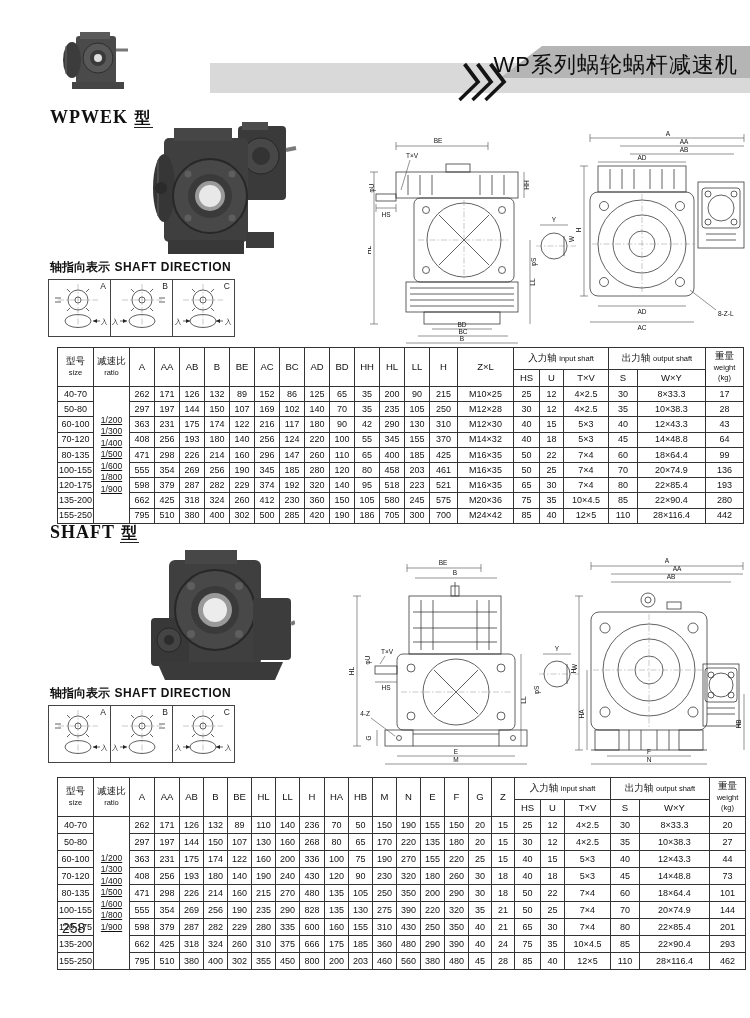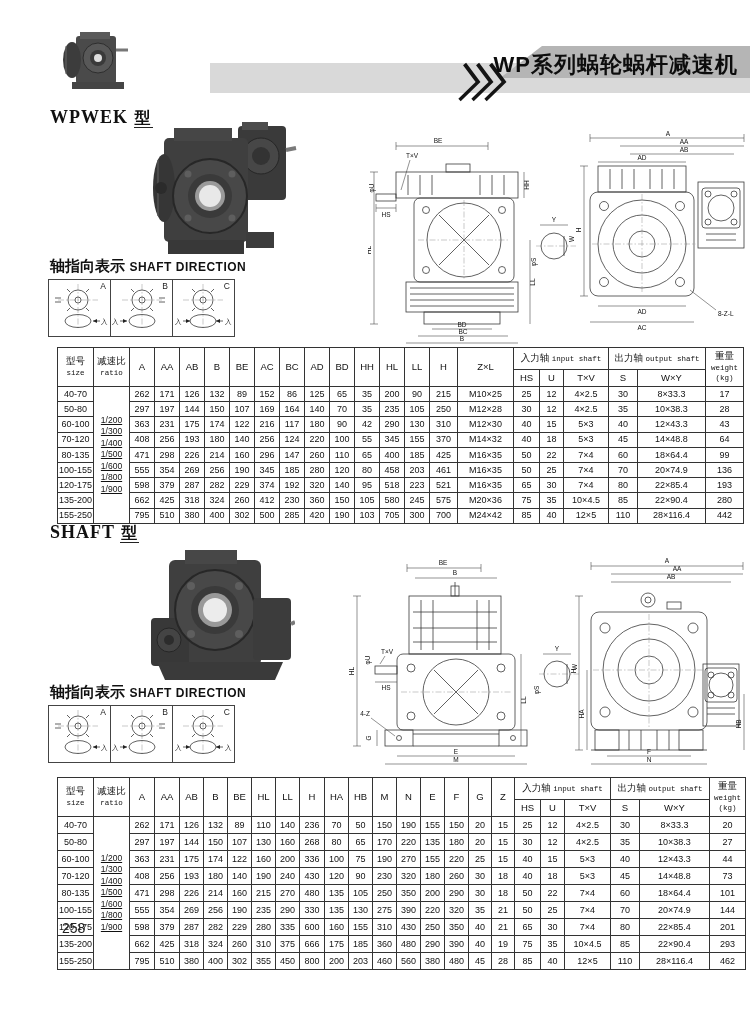--- a/index.html
+++ b/index.html
@@ -3,39 +3,39 @@
 <meta charset="utf-8">
 <style>
   html,body{margin:0;padding:0;background:#e9e9e9;}
   #page{position:relative;width:750px;height:1018px;margin:0 auto;background:#ffffff;
         font-family:"Liberation Sans",sans-serif;color:#111;overflow:hidden;}
   .abs{position:absolute;}
   
   .banner-bar{left:210px;top:63px;width:540px;height:30px;background:#d9d9d9;}
   .banner-dark{left:500px;top:46px;width:250px;height:32px;background:#b5b5b5;
                clip-path:polygon(42px 0,100% 0,100% 100%,0 100%);}
-  .banner-title{right:12px;top:50px;font-size:22px;font-weight:bold;letter-spacing:1px;color:#0d0d0d;}
+  .banner-title{right:12px;top:50px;font-size:22px;font-weight:normal;letter-spacing:1px;color:#0d0d0d;}
   
   .model-heading{font-family:"Liberation Serif",serif;font-weight:bold;font-size:18px;letter-spacing:1px;}
   .model-heading .suffix{font-size:16px;border-bottom:1.5px solid #222;padding:0 1px 1px 1px;}
-  .sd-heading .zh{font-weight:bold;font-size:15px;}
+  .sd-heading .zh{font-weight:bold;font-size:12px;}
   .sd-heading .en{font-weight:bold;font-size:12px;letter-spacing:.5px;}
   
   .sd-box{display:flex;border:1px solid #444;background:#fff;}
   .sd-cell{width:61px;height:56px;position:relative;border-left:1px solid #444;}
   .sd-cell:first-child{border-left:none;}
   .sd-letter{position:absolute;top:1px;right:4px;font-size:8.5px;color:#222;}
   
   table.spec{border-collapse:collapse;table-layout:fixed;border:1.6px solid #222;background:#fff;}
   .spec th,.spec td{border:0.8px solid #333;text-align:center;vertical-align:middle;
                     padding:0;font-weight:normal;font-size:9px;line-height:1.15;overflow:hidden;}
   .spec thead th{font-size:9.5px;}
   .spec thead tr:first-child th{height:21px;}
   .spec thead tr:last-child th{height:16px;}
-  .spec .sub{font-size:7.5px;font-family:Liberation Mono, monospace;}
+  .spec .sub{font-size:7.5px;}
   .spec td.ratio{font-size:8.5px;line-height:1.35;text-decoration:underline;}
   .spec .grp{border-left:1.6px solid #222;}
   .t1 tbody td{height:14.2px;}
   .t2 tbody td{height:16px;}
   
   .dim{font-size:6.5px;fill:#111;font-family:"Liberation Sans",sans-serif;}
   .dimline{stroke:#4a4a4a;stroke-width:.6;fill:none;}
   .part{stroke:#3a3a3a;stroke-width:.8;fill:none;}
   .cl{stroke:#777;stroke-width:.4;fill:none;stroke-dasharray:6 2 1.5 2;}
   .page-num{font-size:14px;color:#222;}
@@ -351,21 +351,21 @@
           <td class="grp">17</td>
         </tr>
         <tr>
           <td class="size">50-80</td>
           <td>297</td>
           <td>197</td>
           <td>144</td>
           <td>150</td>
           <td>107</td>
           <td>169</td>
-          <td>164</td>
+          <td>102</td>
           <td>140</td>
           <td>70</td>
           <td>35</td>
           <td>235</td>
           <td>105</td>
           <td>250</td>
           <td>M12×28</td>
           <td class="grp">30</td>
           <td>12</td>
           <td>4×2.5</td>
@@ -515,21 +515,21 @@
           <td class="size">155-250</td>
           <td>795</td>
           <td>510</td>
           <td>380</td>
           <td>400</td>
           <td>302</td>
           <td>500</td>
           <td>285</td>
           <td>420</td>
           <td>190</td>
-          <td>103</td>
+          <td>186</td>
           <td>705</td>
           <td>300</td>
           <td>700</td>
           <td>M24×42</td>
           <td class="grp">85</td>
           <td>40</td>
           <td>12×5</td>
           <td class="grp">110</td>
           <td>28×116.4</td>
           <td class="grp">442</td>
@@ -927,21 +927,21 @@
         </tr>
         <tr>
           <td class="size">100-155</td>
           <td>555</td>
           <td>354</td>
           <td>269</td>
           <td>256</td>
           <td>190</td>
           <td>235</td>
           <td>290</td>
-          <td>330</td>
+          <td>828</td>
           <td>135</td>
           <td>130</td>
           <td>275</td>
           <td>390</td>
           <td>220</td>
           <td>320</td>
           <td>35</td>
           <td>21</td>
           <td class="grp">50</td>
           <td>25</td>
@@ -985,21 +985,21 @@
           <td>310</td>
           <td>375</td>
           <td>666</td>
           <td>175</td>
           <td>185</td>
           <td>360</td>
           <td>480</td>
           <td>290</td>
           <td>390</td>
           <td>40</td>
-          <td>19</td>
+          <td>24</td>
           <td class="grp">75</td>
           <td>35</td>
           <td>10×4.5</td>
           <td class="grp">85</td>
           <td>22×90.4</td>
           <td class="grp">293</td>
         </tr>
         <tr>
           <td class="size">155-250</td>
           <td>795</td>

